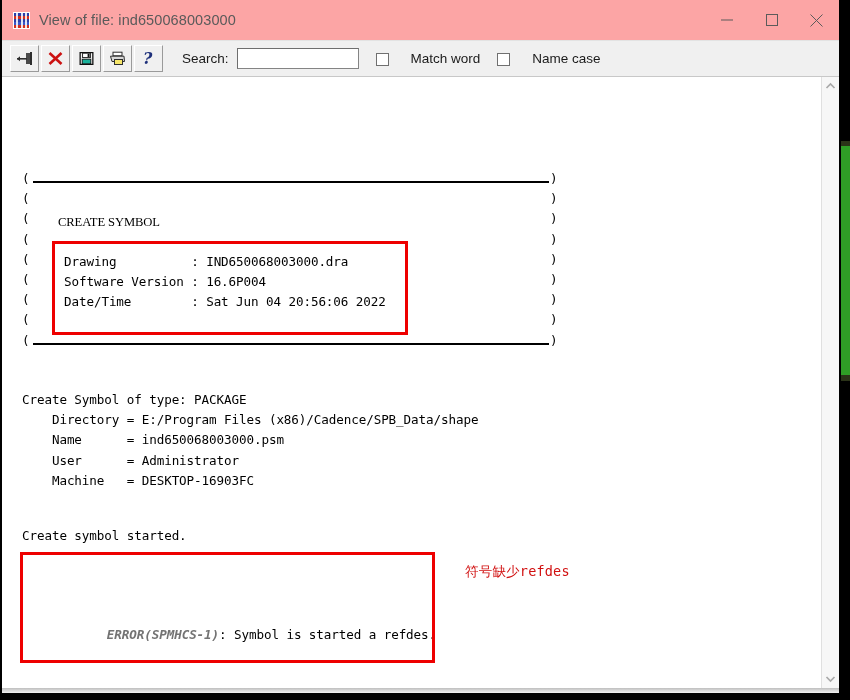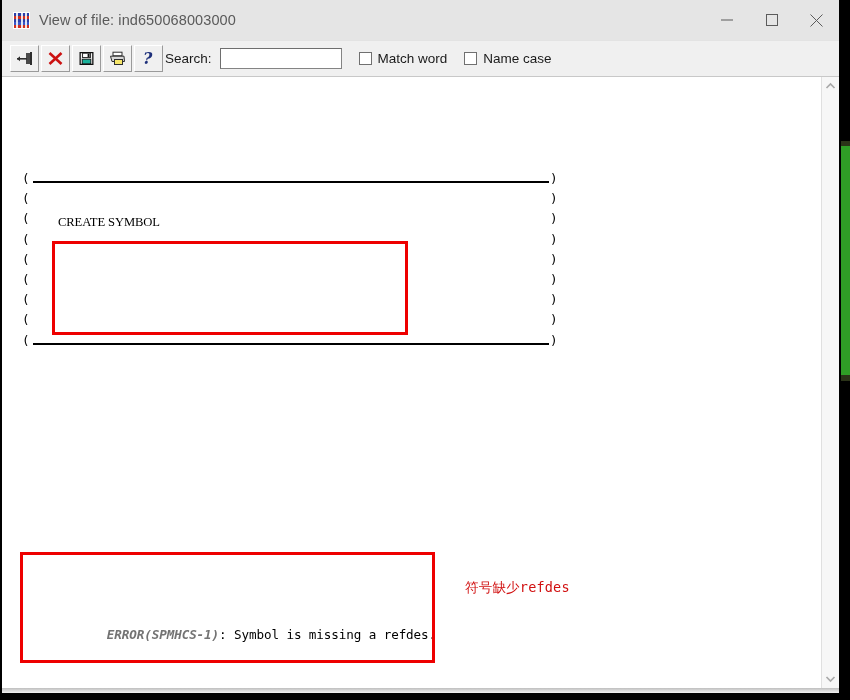--- a/index.html
+++ b/index.html
@@ -64,21 +64,21 @@
     top: 688px;
     width: 837px;
     height: 5px;
     background: linear-gradient(#bfbfbf, #f0f0f0);
   }
 
   
   #titlebar {
     height: 40px;
     min-height: 40px;
-    background: #e5e5e5;
+    background: #fca5a5;
     display: flex;
     align-items: center;
     position: relative;
   }
   #app-icon {
     width: 17px;
     height: 17px;
     margin-left: 11px;
     margin-right: 9px;
     flex: 0 0 auto;
@@ -139,20 +139,21 @@
     border-right: 1px solid #9a9a9a;
     border-bottom: 1px solid #9a9a9a;
     margin-right: 2px;
     box-sizing: border-box;
   }
   .tbtn svg { display: block; }
 
   #search-area {
     display: flex;
     align-items: center;
+    margin-left: 17px;
   }
   #search-label {
     font-size: 13.5px;
     color: #1a1a1a;
     margin-right: 8px;
     font-family: "Liberation Sans", sans-serif;
   }
   #search-input {
     width: 122px;
     height: 21px;
@@ -161,22 +162,23 @@
     border-top-color: #6e6e6e;
     border-left-color: #6e6e6e;
     background: #ffffff;
     font-size: 12px;
     padding: 0 3px;
     font-family: "Liberation Sans", sans-serif;
     outline: none;
   }
   .cbwrap {
     display: flex;
-    align-items: center;
+    align-items: flex-end;
     margin-left: 17px;
+    gap: 16px;
   }
   .checkbox {
     width: 13px;
     height: 13px;
     background: #ffffff;
     border: 1px solid #707070;
     box-sizing: border-box;
     margin-right: 6px;
   }
   .cblabel {
@@ -252,21 +254,20 @@
 
   #annotation {
     position: absolute;
     left: 463px;
     top: 486px;
     font-family: "DejaVu Sans Mono", "Liberation Mono", monospace;
     font-size: 13.5px;
     color: #d11010;
     white-space: pre;
     letter-spacing: 0.2px;
-    margin-top: 16px;
   }
 
   .redbox {
     position: absolute;
     border: 3px solid #ee0000;
     box-sizing: border-box;
     pointer-events: none;
   }
   #redbox-header { left: 50px; top: 164px;  width: 356px; height: 94px; }
   #redbox-error  { left: 18px; top: 475px;  width: 415px; height: 111px; }
@@ -431,25 +432,34 @@
 )
 )
 )
 )
 )
 )</div>
       <div id="rule-top"></div>
       <div id="rule-bottom"></div>
 
       <div id="create-symbol-heading" class="mono">CREATE SYMBOL</div>
-
+      <div id="header-block" class="mono">Drawing          : IND650068003000.dra
+Software Version : 16.6P004
+Date/Time        : Sat Jun 04 20:56:06 2022</div>
+
+      <div id="info-block" class="mono">Create Symbol of type: PACKAGE
+    Directory = E:/Program Files (x86)/Cadence/SPB_Data/shape
+    Name      = ind650068003000.psm
+    User      = Administrator
+    Machine   = DESKTOP-16903FC</div>
+      <div id="started-line" class="mono">Create symbol started.</div>
 
       <div class="errbox-text">
         <span class="errline">
-          <span class="errcode">ERROR(SPMHCS-1)</span><span>: Symbol is missing a refdes.</span>
+          <span class="errcode">ERROR(SPMHCS-1)</span><span>: Symbol is started a refdes.</span>
         </span>
         
         
         
       </div>
 
       <div id="annotation">符号缺少refdes</div>
 
       <div class="redbox" id="redbox-header"></div>
       <div class="redbox" id="redbox-error"></div>

